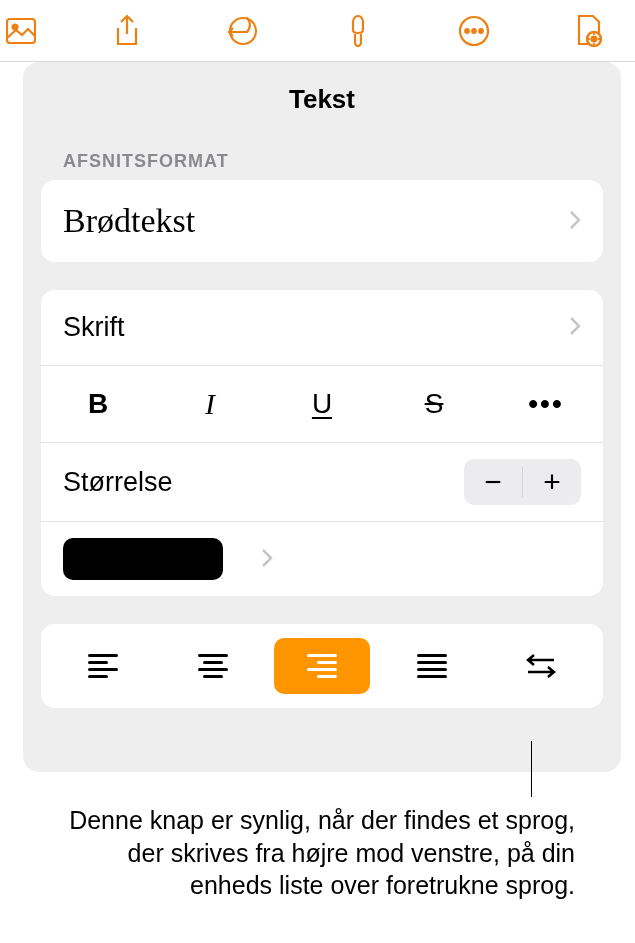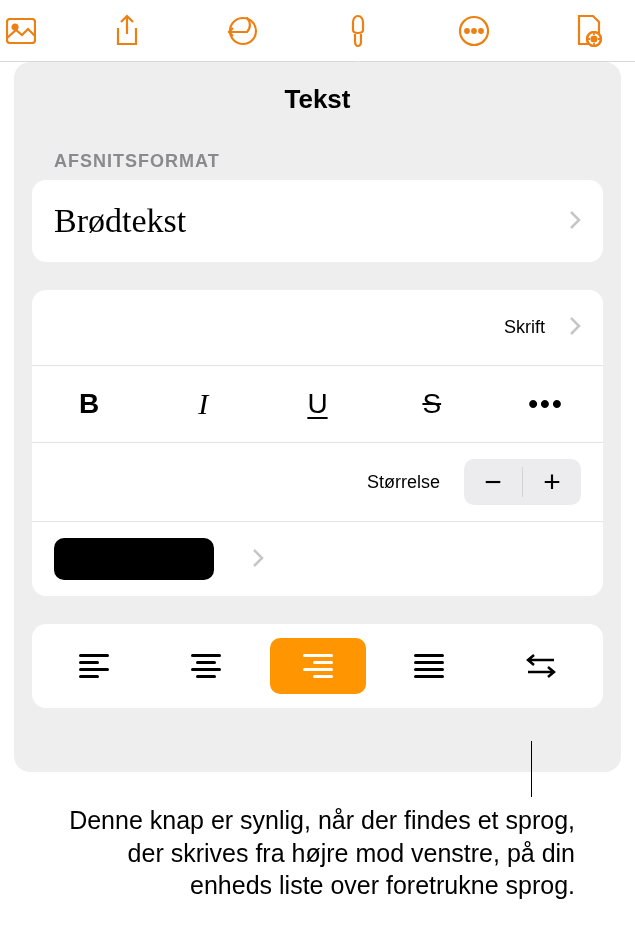--- a/index.html
+++ b/index.html
@@ -39,20 +39,21 @@
       left: 50%;
       transform: translateX(-50%);
       width: 0; height: 0;
       border-left: 14px solid transparent;
       border-right: 14px solid transparent;
       border-bottom: 14px solid #eeeeee;
     }
     .panel-wrap {
       background: #fff;
       padding: 0 14px;
+      margin-left: 9px;
     }
     .panel {
       background: #eeeeee;
       border-radius: 16px;
       padding: 22px 18px 18px 18px;
       min-height: 710px;
     }
     .panel-title {
       text-align: center;
       font-size: 26px;
@@ -87,21 +88,21 @@
       font-size: 34px;
       font-weight: 400;
       flex: 1;
       color: #000;
     }
     .chevron {
       color: #c6c6c8;
       font-size: 26px;
       font-weight: 300;
     }
-    .row-label { font-size: 18px; color: #000; flex: 1; text-align: right; }
+    .row-label { font-size: 27px; color: #000; flex: 1; }
     .row-value { font-size: 25px; color: #8a8a8e; margin-right: 14px; }
     .style-buttons {
       display: flex;
       align-items: center;
       justify-content: space-between;
       width: 100%;
     }
     .style-btn {
       width: 70px; height: 44px;
       display: flex; align-items: center; justify-content: center;

